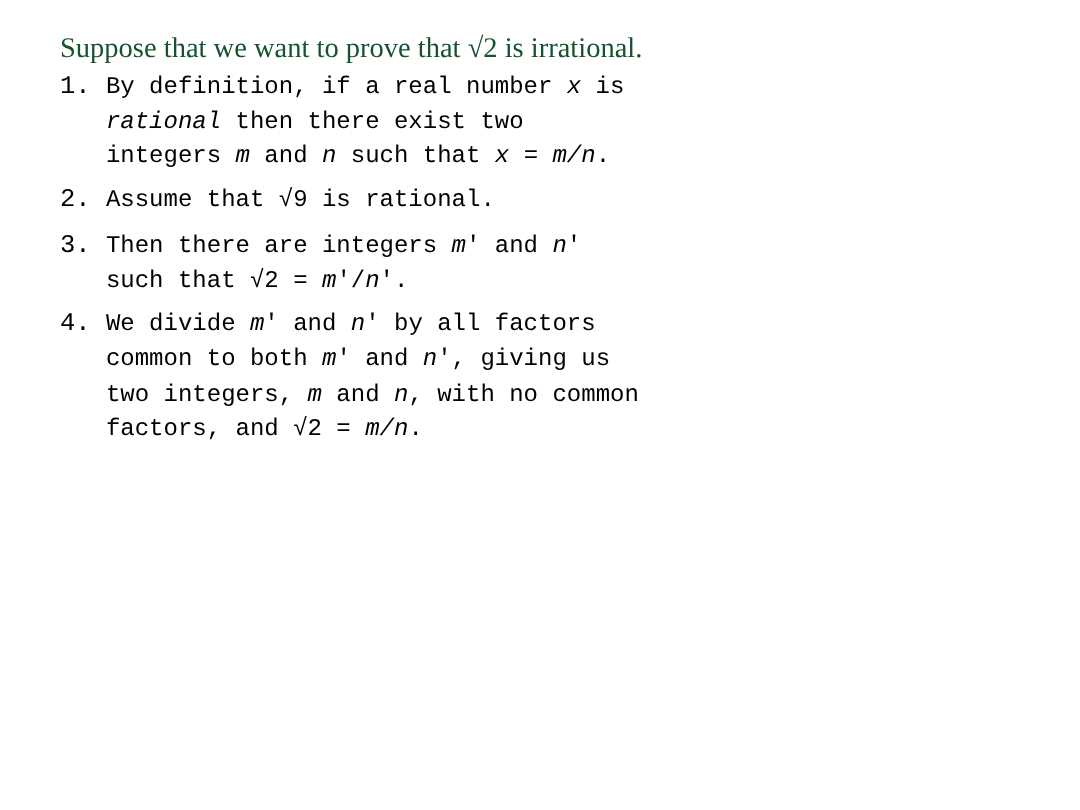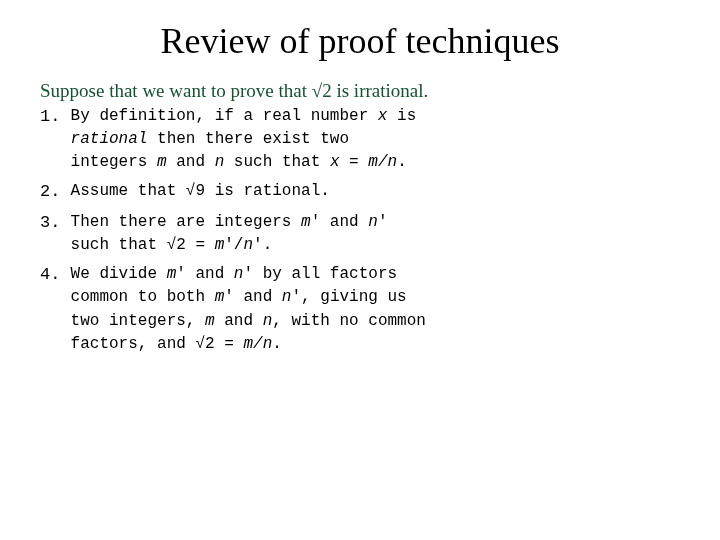--- a/index.html
+++ b/index.html
@@ -64,21 +64,20 @@
       color: #14532d;
       font-family: 'Times New Roman', Times, serif;
       line-height: 1.4;
     }
   </style>
 </head>
 <body>
 
 <div class="page">
 
-  <h1 class="title">Review of proof techniques</h1>
 
   <p class="intro-serif">
     Suppose that we want to prove that √2 is irrational.
   </p>
 
   <div class="steps">
 
     <div class="step">
       <span class="step-num">1.&nbsp;</span>
       <span class="step-content">

